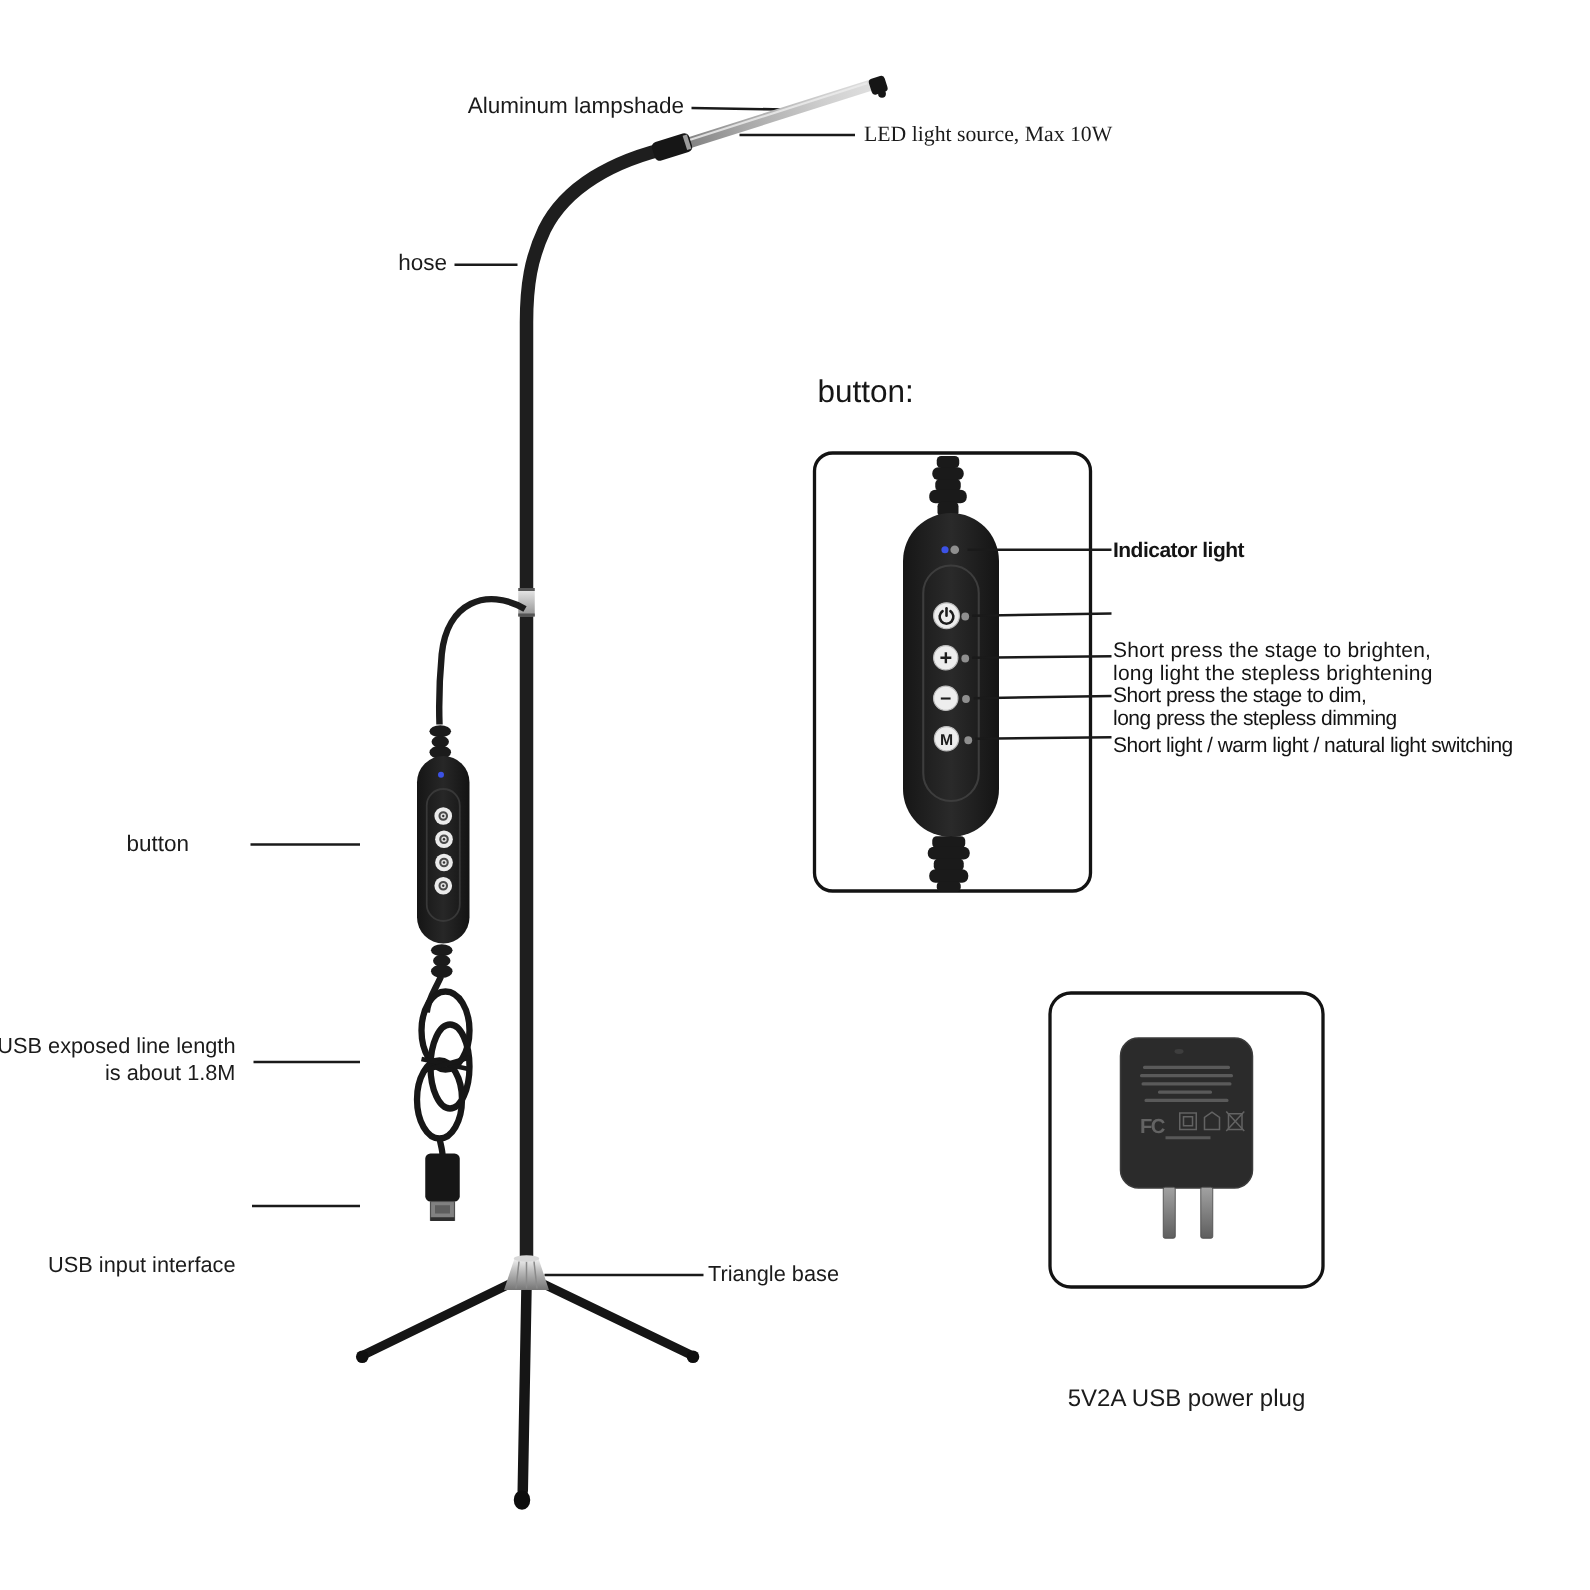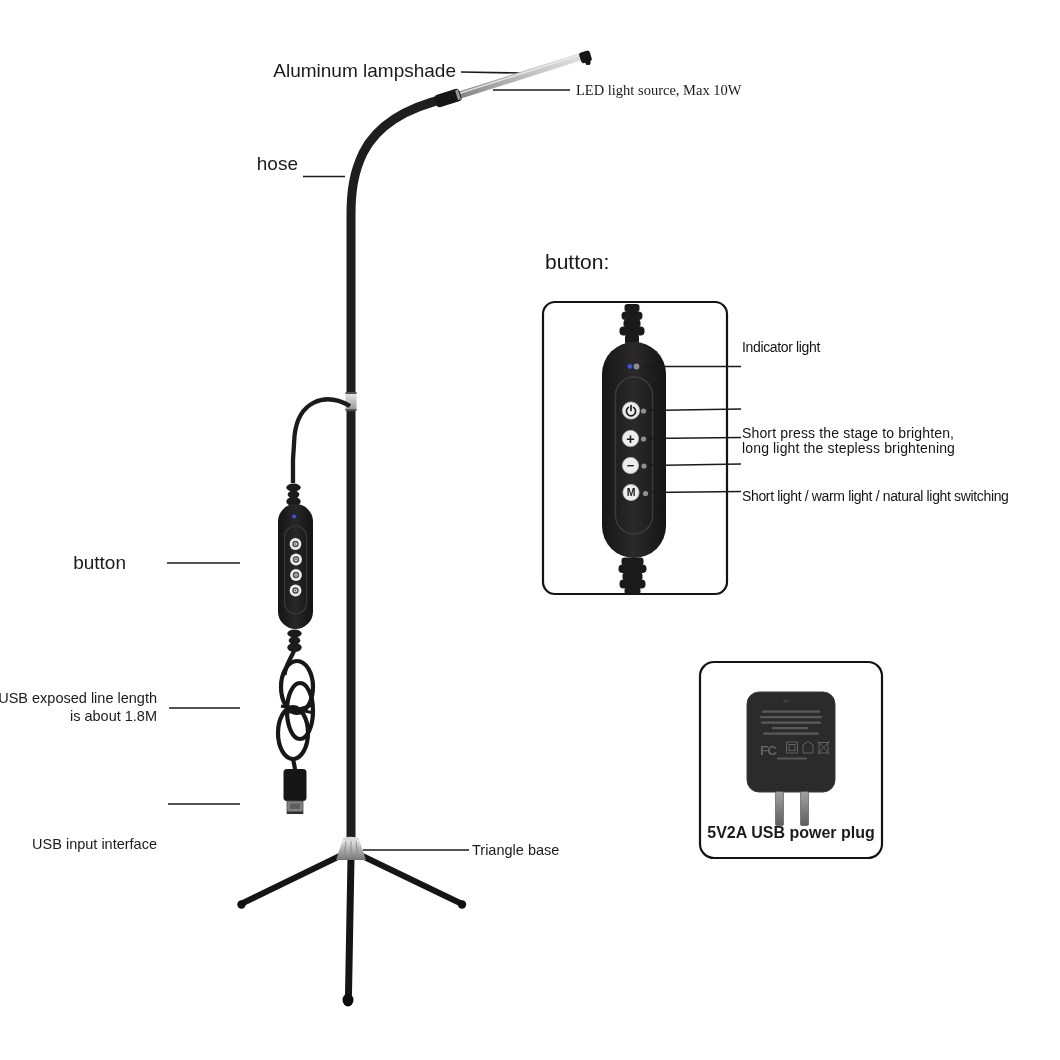--- a/index.html
+++ b/index.html
@@ -1,21 +1,21 @@
 <!DOCTYPE html>
 <html><head>
 <meta charset="utf-8">
 <style>
   html,body{margin:0;padding:0;background:#fff;}
   .canvas{
     position:relative;width:1060px;height:1060px;background:#fff;overflow:hidden;
     font-family:"Liberation Sans",sans-serif;color:#1b1b1b;
   }
   .canvas svg{position:absolute;left:0;top:0;}
-  .lbl{position:absolute;white-space:nowrap;font-size:19px;line-height:16px;color:#1b1b1b;}
+  .lbl{position:absolute;white-space:nowrap;font-size:15px;line-height:16px;color:#1b1b1b;}
   .lbl-led{font-size:14.5px;font-family:Liberation Serif, serif;}
   .lbl-usb-len{font-size:14.5px;line-height:17.5px;text-align:right;}
   .lbl-usb-input{font-size:14.5px;}
   .lbl-triangle{font-size:14.5px;}
   .heading-button{position:absolute;font-size:21px;color:#161616;}
   .plug-caption{position:absolute;font-size:16px;text-align:center;color:#1b1b1b;}
   .annot{position:absolute;left:742px;font-size:14px;line-height:14.6px;letter-spacing:-0.35px;white-space:nowrap;color:#141414;}
   .annot.spread{letter-spacing:0.15px;}
 </style>
 </head>
@@ -243,37 +243,41 @@
           </g>
     </g>
     <rect x="777" y="757.5" width="30" height="2" fill="#585858"></rect>
     <rect x="775.5" y="791.5" width="8" height="34" rx="1.2" fill="url(#prongGrad)" stroke="#4e4e4e" stroke-width="0.6"></rect>
     <rect x="800.5" y="791.5" width="8" height="34" rx="1.2" fill="url(#prongGrad)" stroke="#4e4e4e" stroke-width="0.6"></rect>
   </g>
 </svg>
 
 <div class="lbl" style="right:604px;top:63px;">Aluminum lampshade</div>
 <div class="lbl lbl-led" style="left:576px;top:82px;">LED light source, Max 10W</div>
-<div class="lbl" style="right:762px;top:156px;">hose</div>
+<div class="lbl" style="right:762px;top:168px;">hose</div>
 <div class="lbl" style="right:934px;top:555px;">button</div>
 <div class="lbl lbl-usb-len" style="right:903px;top:690px;">
   <div>USB exposed line length</div>
   <div>is about 1.8M</div>
 </div>
 <div class="lbl lbl-usb-input" style="right:903px;top:836px;">USB input interface</div>
 <div class="lbl lbl-triangle" style="left:472px;top:842px;">Triangle base</div>
 
 <div class="heading-button" style="left:545px;top:250px;">button:</div>
 
-<div class="annot" style="top:340px;">
+<div class="annot" style="top:359px;font-weight:bold;">
   <div>Indicator light</div>
 </div>
 <div class="annot spread" style="top:426px;">
   <div>Short press the stage to brighten,</div>
   <div>long light the stepless brightening</div>
 </div>
+<div class="annot" style="top:456px;">
+  <div>Short press the stage to dim,</div>
+  <div>long press the stepless dimming</div>
+</div>
 <div class="annot" style="top:489px;">
   <div>Short light / warm light / natural light switching</div>
 </div>
 
-<div class="plug-caption" style="left:700px;width:182px;top:824px;font-weight:bold;">5V2A USB power plug</div>
+<div class="plug-caption" style="left:700px;width:182px;top:924px;">5V2A USB power plug</div>
 
 </div>
 
 </body></html>

